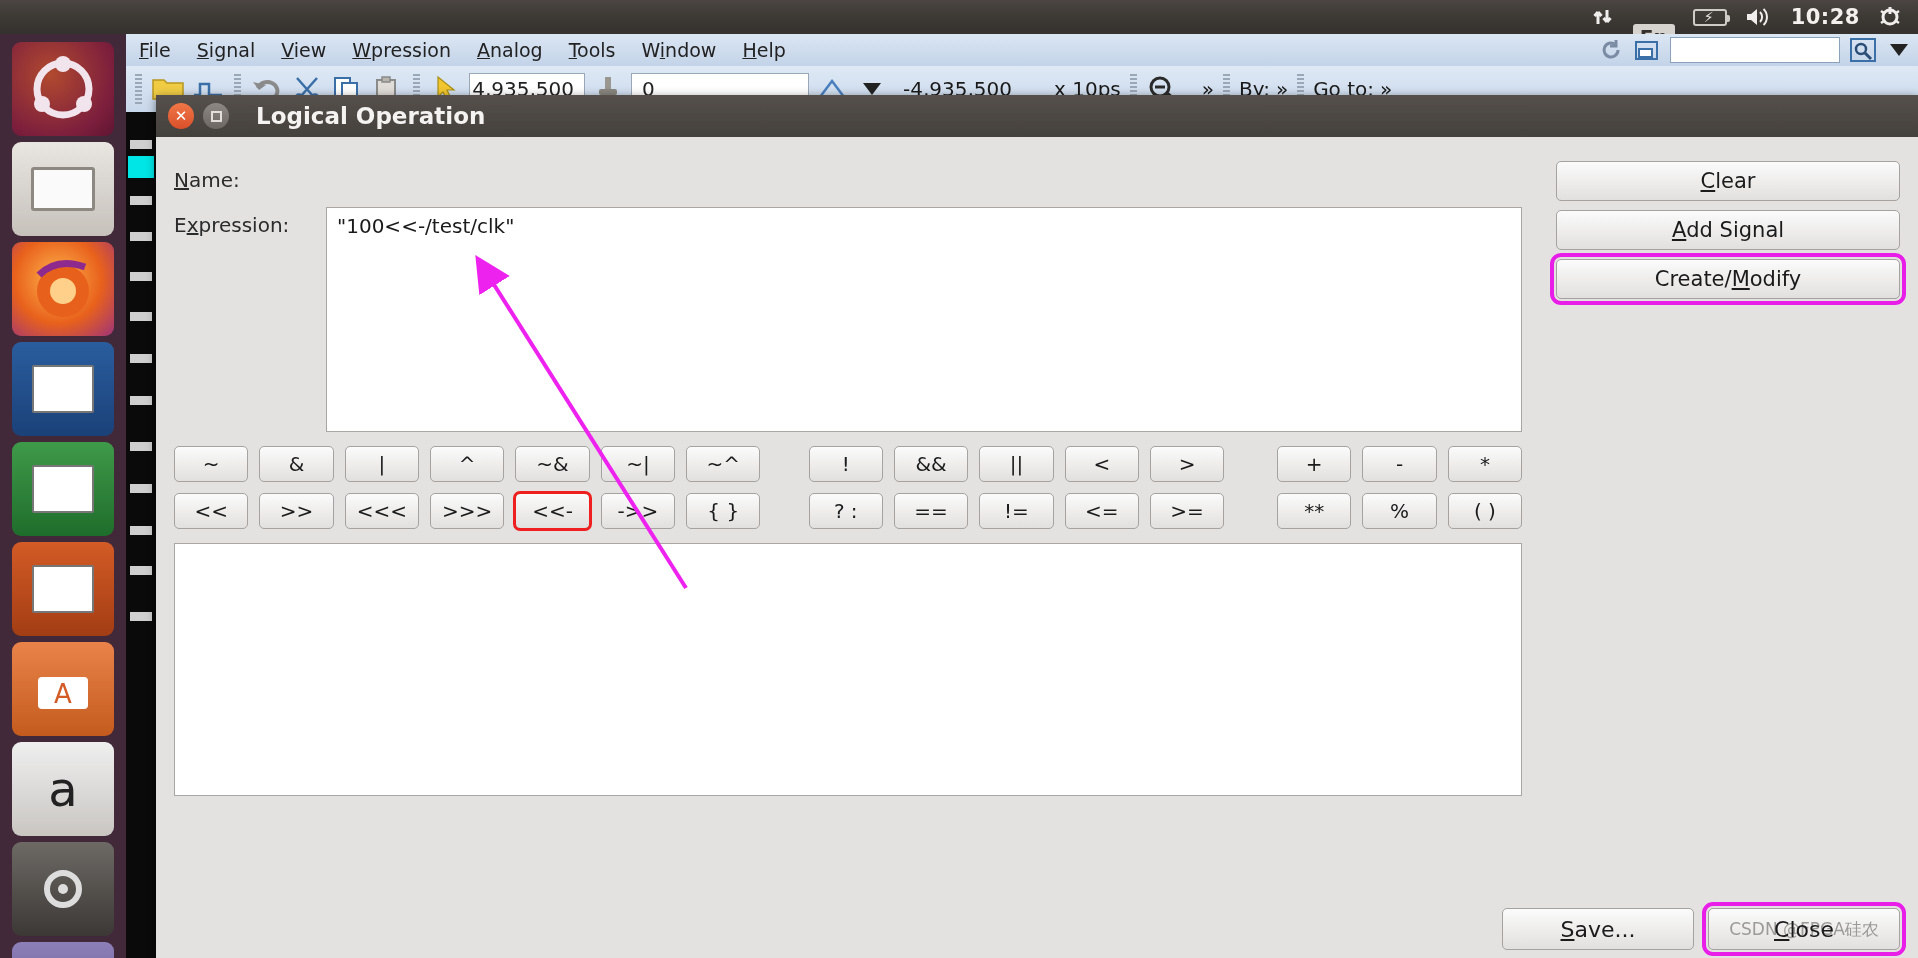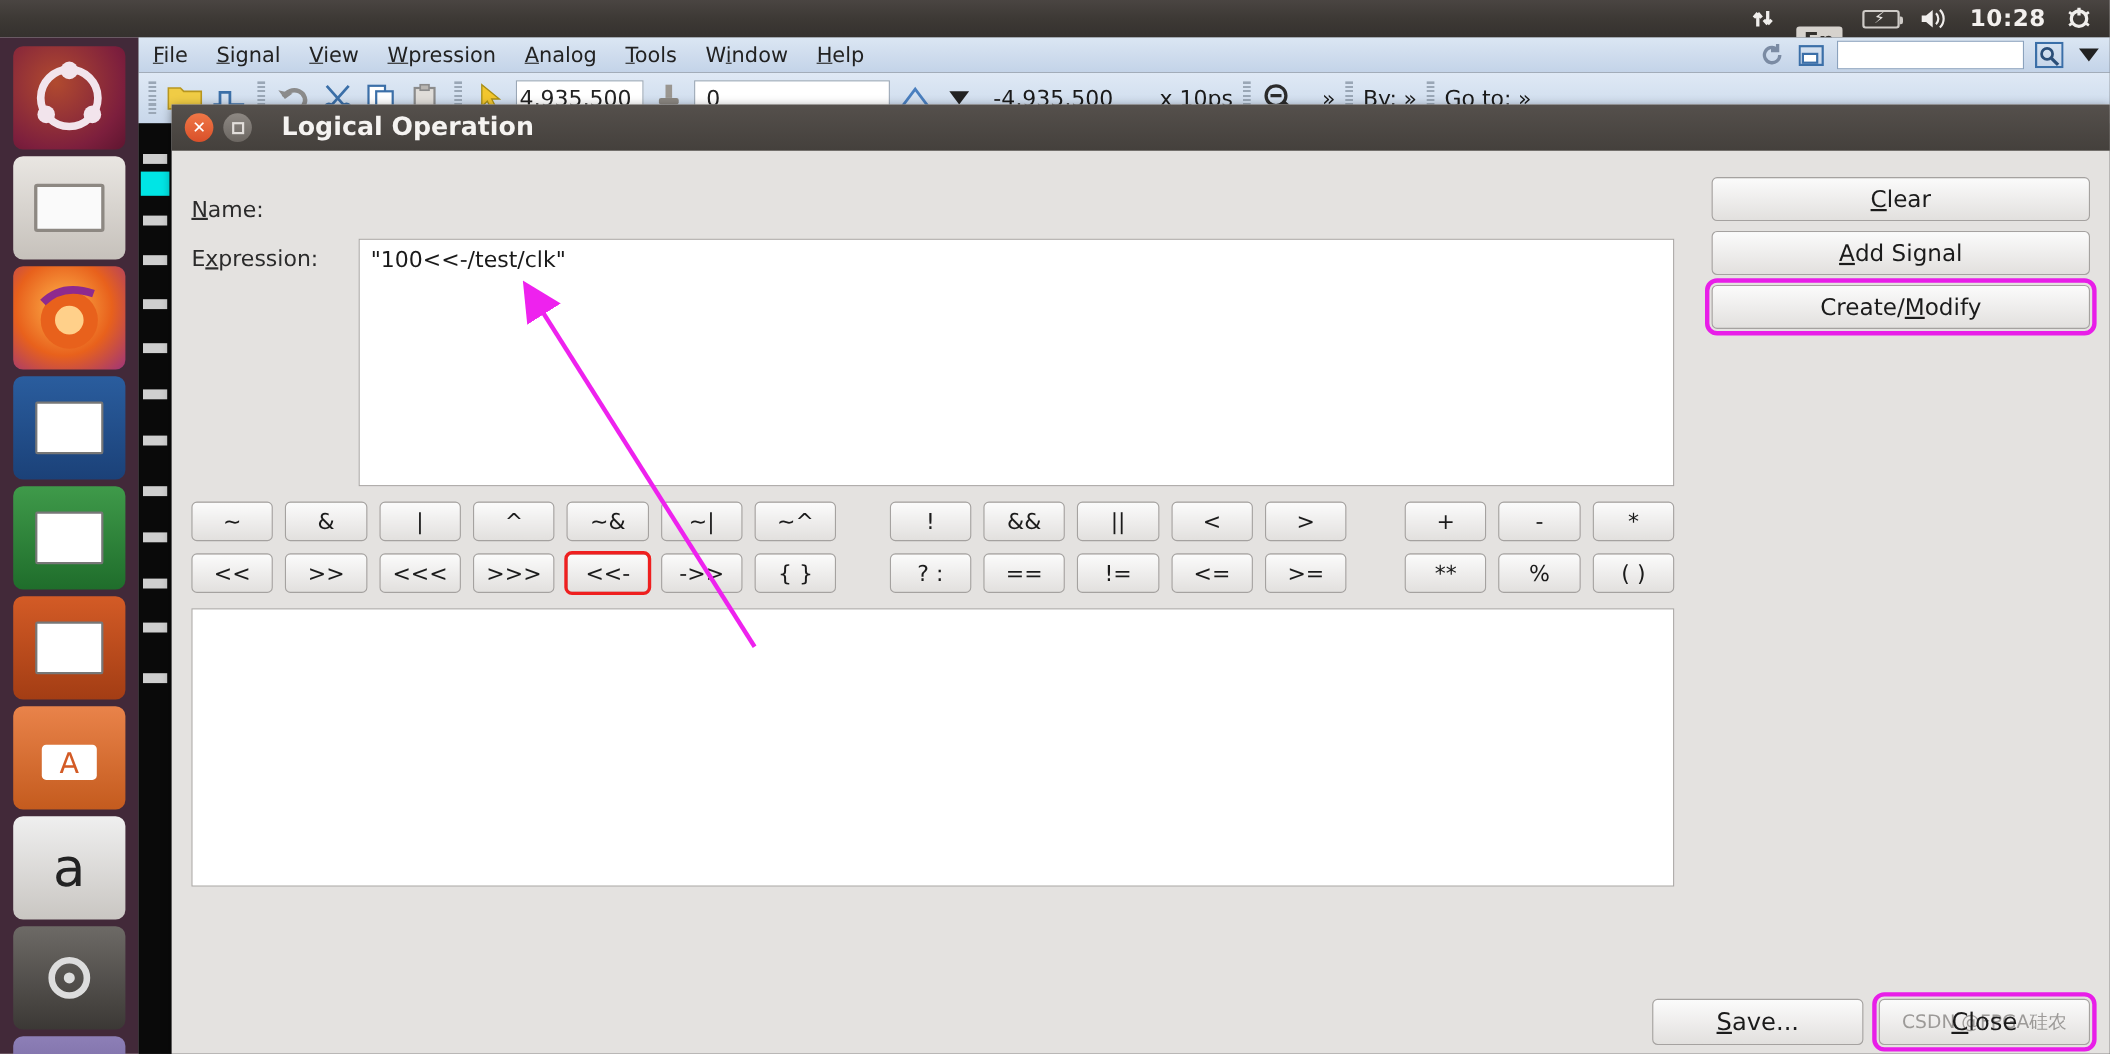--- a/index.html
+++ b/index.html
@@ -118,21 +118,21 @@
   #dlg-titlebar {
     height: 42px; background: linear-gradient(to bottom,#55504c,#44403c);
     display: flex; align-items: center; padding-left: 12px; gap: 9px;
   }
   .dlg-btn { width: 26px; height: 26px; border-radius: 50%; display:flex; align-items:center; justify-content:center; font-size:15px; color:#fff; }
   .dlg-close { background: linear-gradient(to bottom,#f07746,#d9502a); }
   .dlg-max   { background: linear-gradient(to bottom,#8d8883,#6c6762); }
   .dlg-max .sq { width:11px;height:11px;border:2px solid #e2dedb; }
   #dlg-title { color:#f5f3f1; font-size:23px; font-weight:bold; margin-left:18px; }
 
-  #dlg-body { position:relative; height: 821px; padding: 24px 18px 0 18px; }
+  #dlg-body { position:relative; height: 821px; padding: 14px 18px 0 18px; }
 
   .row-name { display:flex; align-items:center; height: 38px; margin-top: 10px; }
   .lbl { font-size: 20px; color:#2b2b2b; width: 152px; }
   .lbl u { text-decoration: underline; }
 
   #name-combo {
     flex: 1; height: 34px; background:#fff; border:1px solid #a9a6a3;
     display:flex; align-items:center; position: relative;
   }
   #name-value { font-size: 20px; color:#1a1a1a; padding-left: 10px; }

